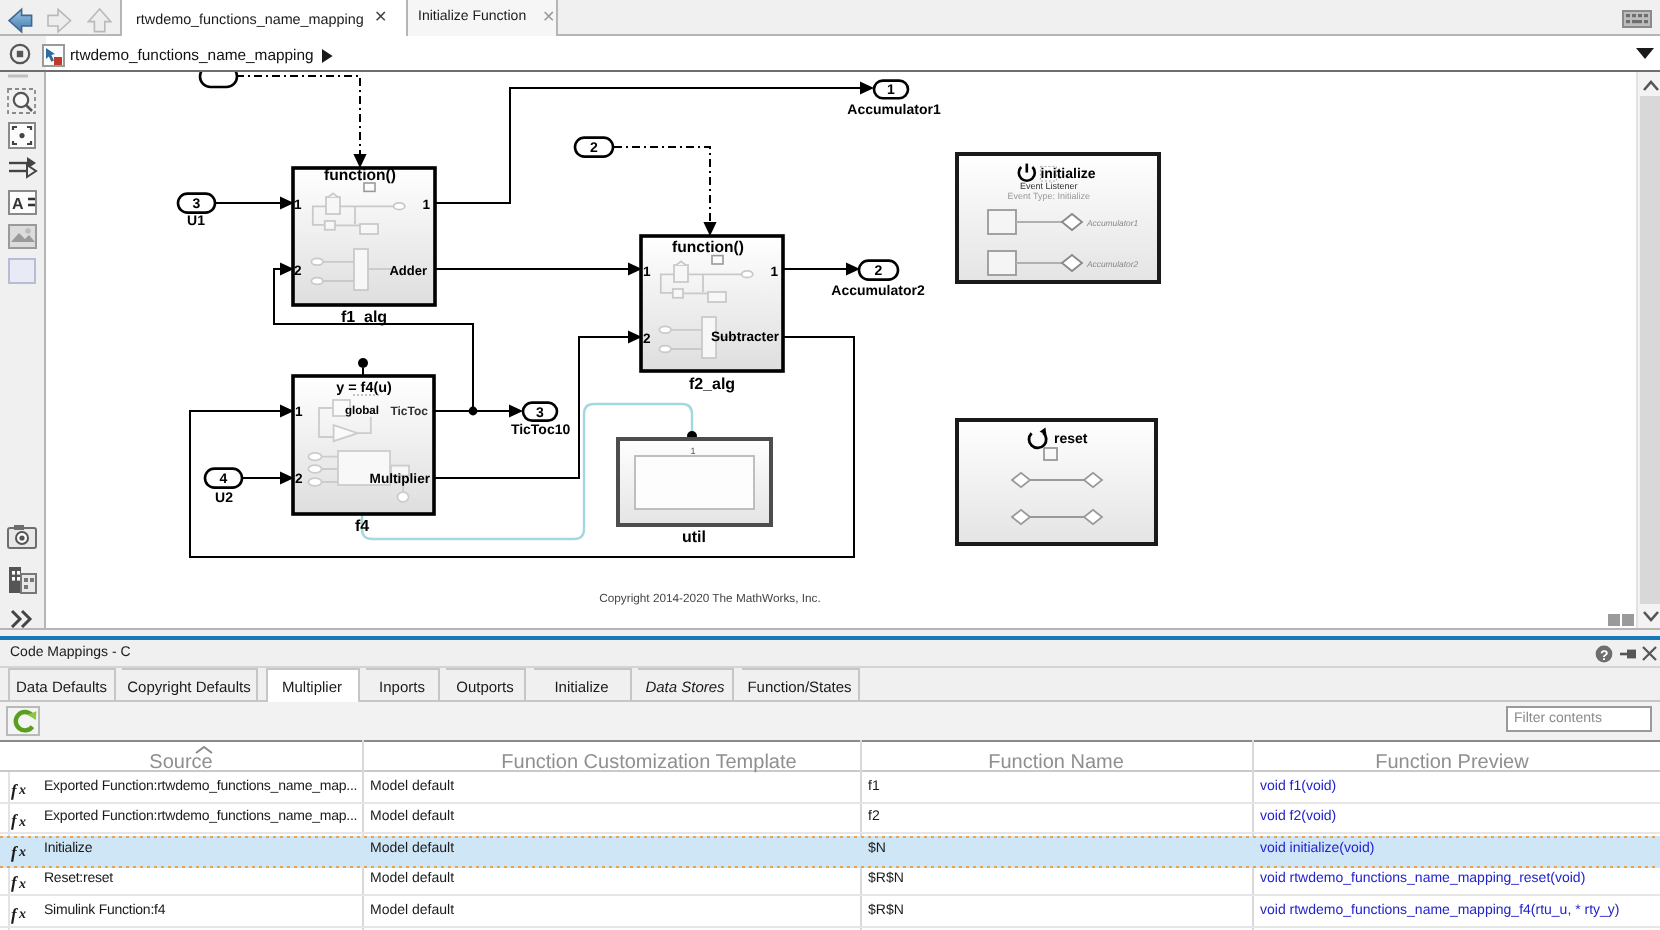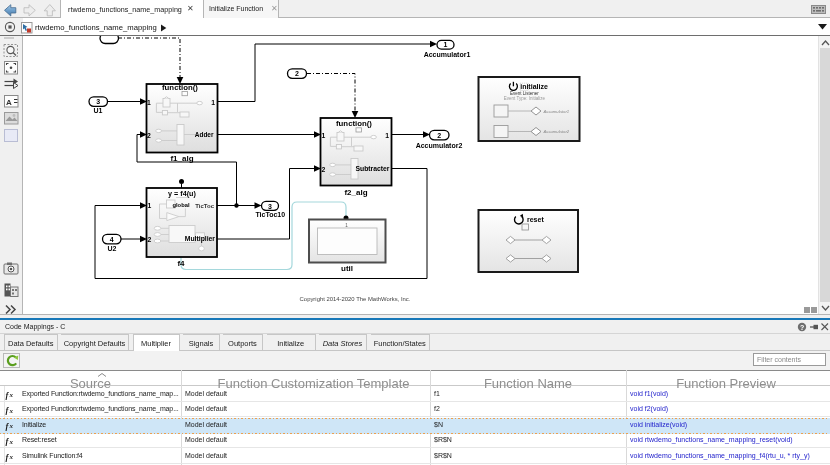--- a/index.html
+++ b/index.html
@@ -346,21 +346,21 @@
         <path d="M16,5 h4" stroke="#555" stroke-width="1.3"></path>
         <rect x="19.5" y="2.8" width="4.5" height="4.4" fill="#555"></rect>
         <path d="M27.5,1.5 l6.5,6.5 M34,1.5 l-6.5,6.5" stroke="#555" stroke-width="1.1"></path>
       </svg>
     </div>
 
     <div class="abs" style="left:0;top:14.5px;width:830px;height:16.5px;background:#f0f0f0;border-bottom:1px solid #c6c6c6;">
       <div class="ptab" style="left:4px;width:53.5px;">Data Defaults</div>
       <div class="ptab" style="left:61px;width:68px;border-left:none;">Copyright Defaults</div>
       <div class="ptab ptab-active" style="left:132.5px;width:47px;">Multiplier</div>
-      <div class="ptab" style="left:183px;width:37px;border-left:none;">Signals</div>
+      <div class="ptab" style="left:183px;width:37px;border-left:none;">Inports</div>
       <div class="ptab" style="left:223px;width:40px;border-left:none;">Outports</div>
       <div class="ptab" style="left:267px;width:48.5px;border-left:none;">Initialize</div>
       <div class="ptab" style="left:319px;width:48px;border-left:none;font-style:italic;">Data Stores</div>
       <div class="ptab" style="left:371px;width:58.5px;border-left:none;">Function/States</div>
     </div>
 
     <div class="abs" style="left:0;top:31px;width:830px;height:19.5px;background:#f2f2f2;">
       <div class="abs" style="left:3px;top:2px;width:17px;height:15px;background:#f4f4f4;border:1px solid #b9b9b9;">
         <svg width="15" height="13" style="position:absolute;left:0.5px;top:0.5px">
           <path d="M10.8,3.4 A4.6 4.6 0 1 0 11.2,9.3" stroke="#5a9e1f" stroke-width="2.2" fill="none"></path>
@@ -369,21 +369,21 @@
       </div>
       <div class="abs" style="left:753px;top:2px;width:73px;height:13px;background:#fff;border:1px solid #9a9a9a;font-size:7px;color:#8a8a8a;padding:2px 3px;">Filter contents</div>
     </div>
 
     <div class="abs" style="left:0;top:50.5px;width:830px;height:94.5px;background:#fff;">
       <div class="abs" style="left:0;top:0;width:830px;height:16px;border-top:1px solid #8a8a8a;border-bottom:1px solid #c9c9c9;">
         <svg class="abs" style="left:97px;top:1.5px" width="10" height="4">
             <path d="M1,3.5 L5,0.5 L9,3.5" stroke="#8a8a8a" stroke-width="1" fill="none"></path>
           </svg>
         <div class="hc" style="left:0;width:181px;">Source</div>
-        <div class="hc" style="left:181px;width:249px;padding-left:16px;">Function Customization Template</div>
+        <div class="hc" style="left:192px;width:249px;padding-left:16px;">Function Customization Template</div>
         <div class="hc" style="left:430px;width:196px;">Function Name</div>
         <div class="hc" style="left:626px;width:200px;">Function Preview</div>
       </div>
       <div class="abs" style="left:3.5px;top:16px;width:1px;height:78.5px;background:#e3e3e3;"></div>
       <div class="abs" style="left:181px;top:0;width:1px;height:94.5px;background:#d9d9d9;"></div>
       <div class="abs" style="left:430px;top:0;width:1px;height:94.5px;background:#d9d9d9;"></div>
       <div class="abs" style="left:626px;top:0;width:1px;height:94.5px;background:#d9d9d9;"></div>
       <div class="row abs" style="top:16.5px;height:15px;border-bottom:1px solid #e6e6e6;">
         <span class="fx">f</span>
           <span class="fx2">x</span>
@@ -424,21 +424,21 @@
         <div class="c1">Simulink Function:f4</div>
         <div class="c2">Model default</div>
         <div class="c3">$R$N</div>
         <div class="c4">void rtwdemo_functions_name_mapping_f4(rtu_u, * rty_y)</div>
       </div>
     </div>
   </div>
   <style>
     .ptab { position:absolute; top:0; height:16px; border:1px solid #c6c6c6; border-bottom:none; font-size:7.5px; color:#1a1a1a; text-align:center; padding-top:4px; }
     .ptab-active { background:#fff; height:17px; border-bottom:none; z-index:2; }
-    .hc { position:absolute; top:5px; text-align:center; font-size:13px; color:#8f8f8f; }
+    .hc { position:absolute; top:5px; text-align:center; font-size:10px; color:#8f8f8f; }
     .row { left:0; width:830px; font-size:7px; color:#1a1a1a; }
     .row .fx { position:absolute; left:5.5px; top:3px; font-family:"Liberation Serif",serif; font-style:italic; font-weight:bold; font-size:8.5px; }
     .row .fx2 { position:absolute; left:9.5px; top:4.5px; font-family:"Liberation Serif",serif; font-style:italic; font-weight:bold; font-size:7px; }
     .row .c1 { position:absolute; left:22px; top:3px; letter-spacing:-0.12px; white-space:nowrap; }
     .row .c2 { position:absolute; left:185px; top:3px; }
     .row .c3 { position:absolute; left:434px; top:3px; }
     .row .c4 { position:absolute; left:630px; top:3px; color:#2222cc; }
   </style>
 
 </div>

